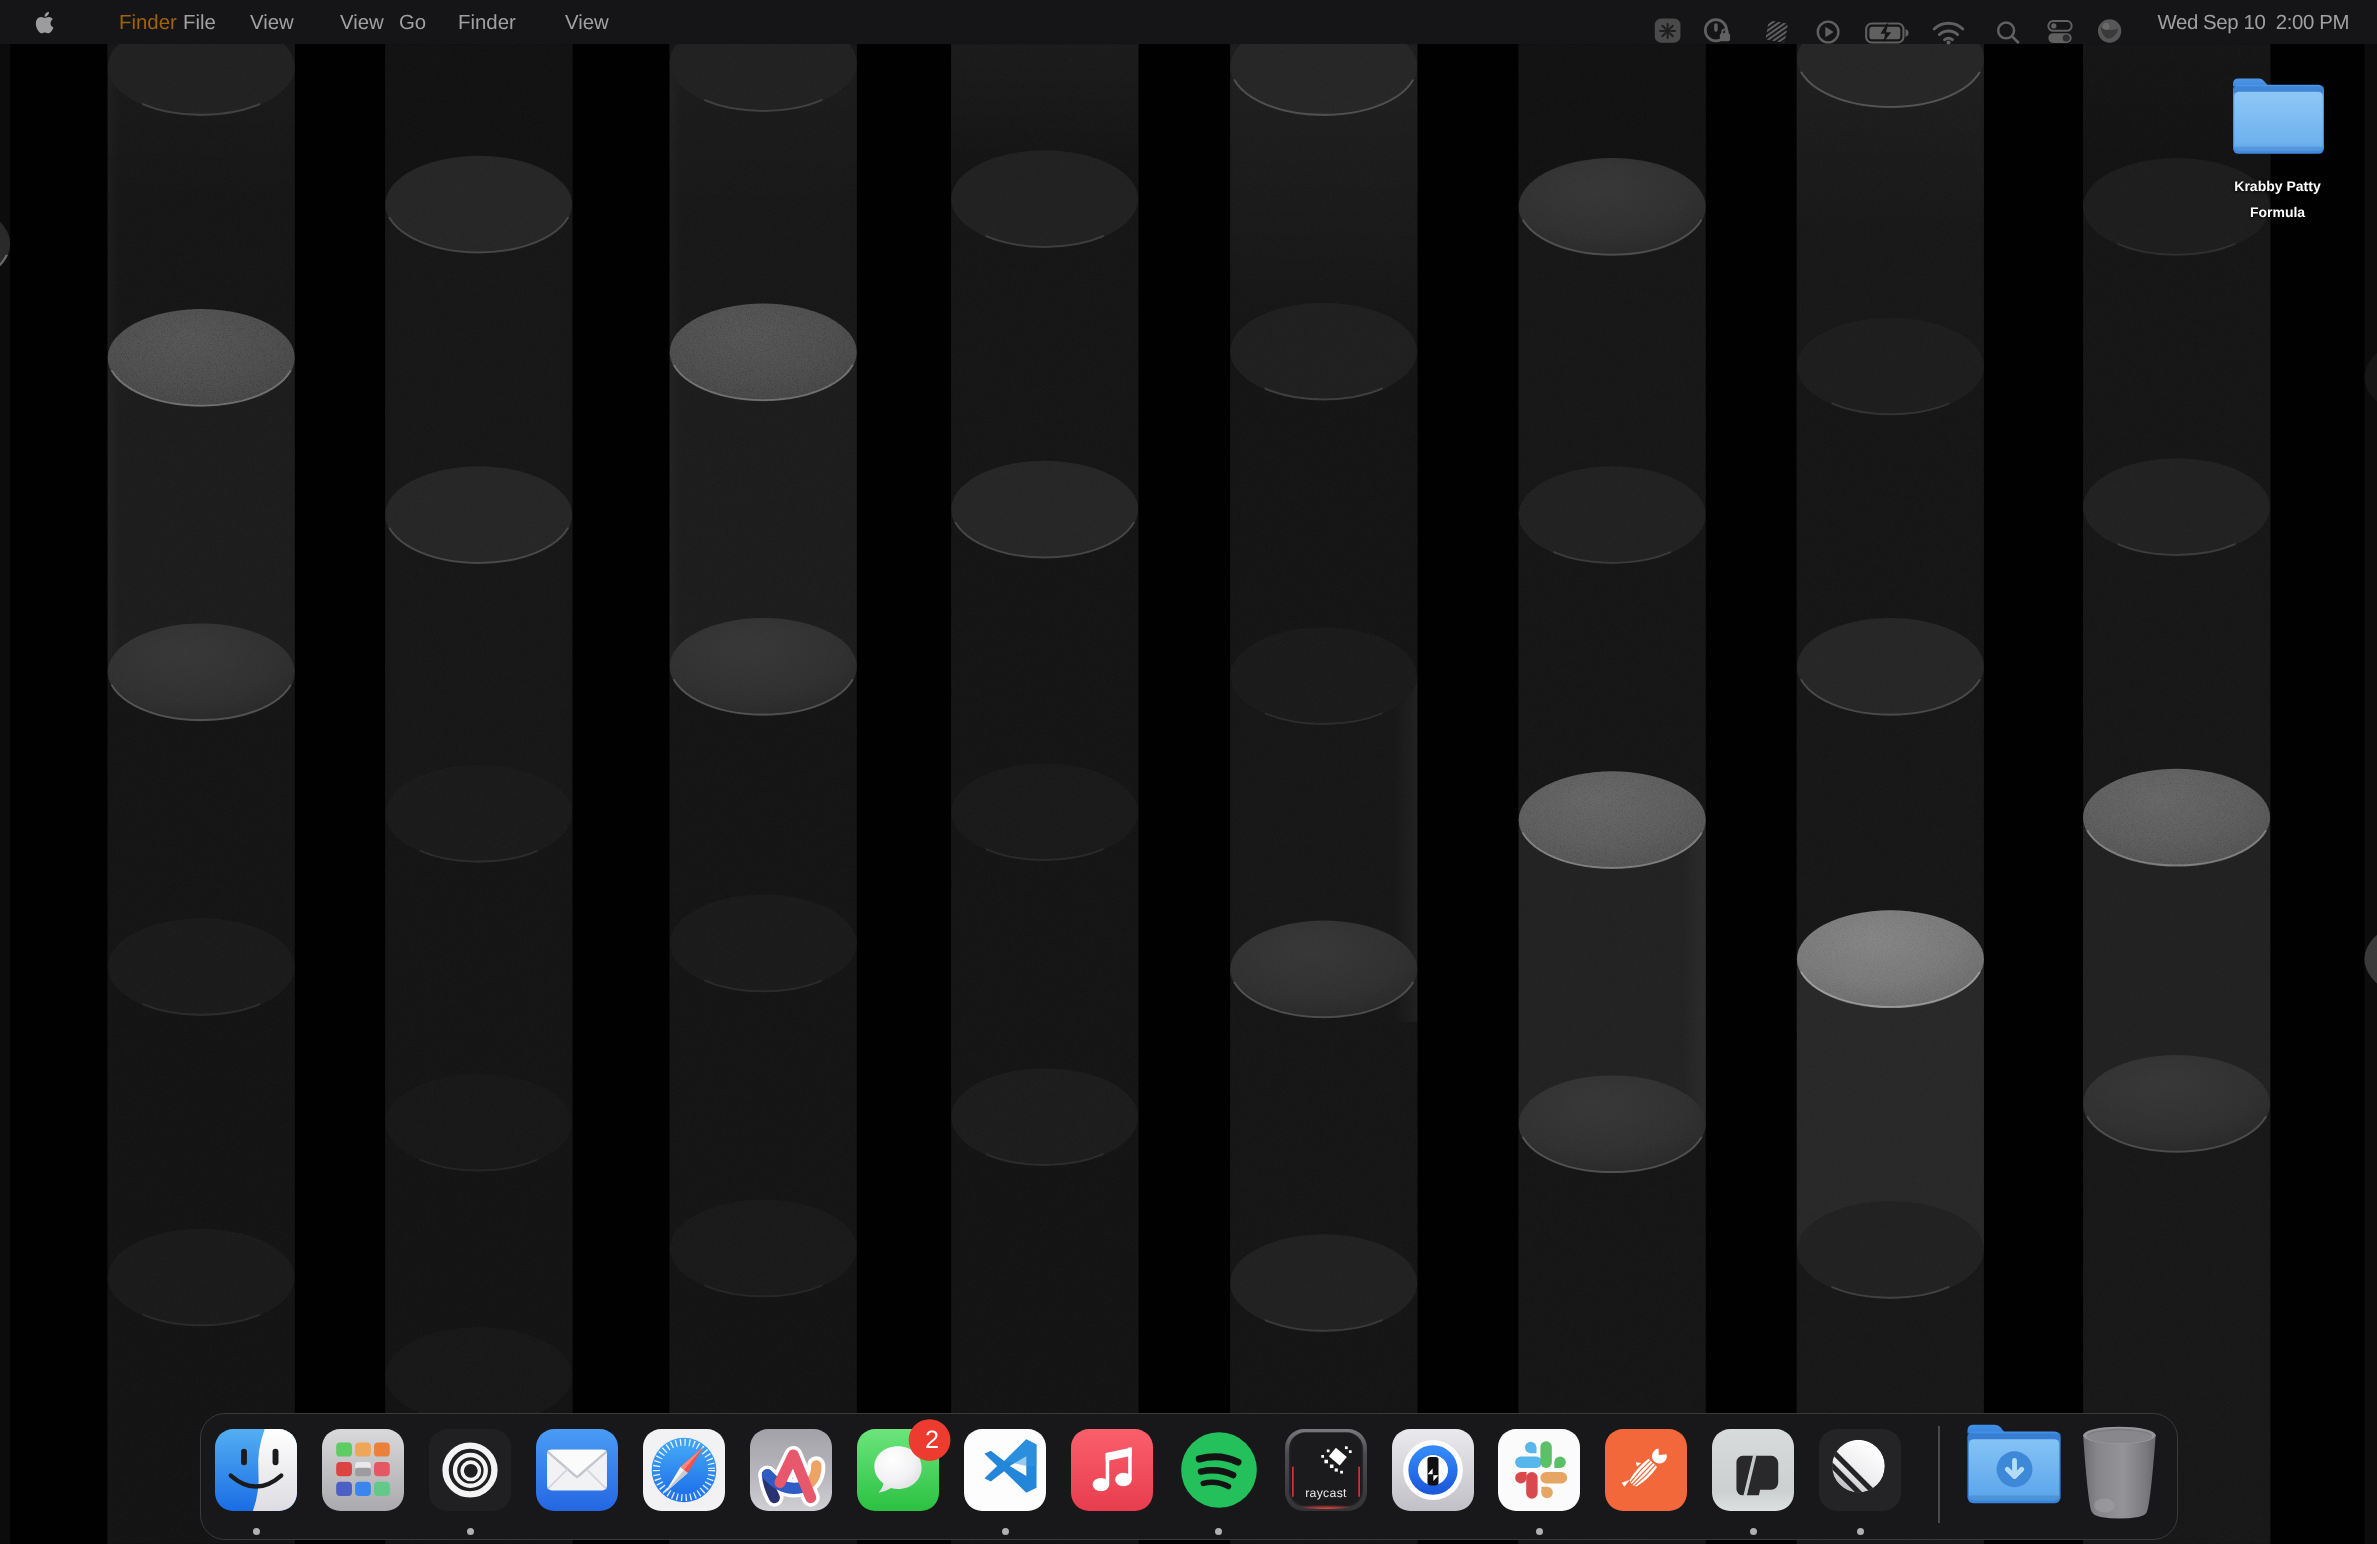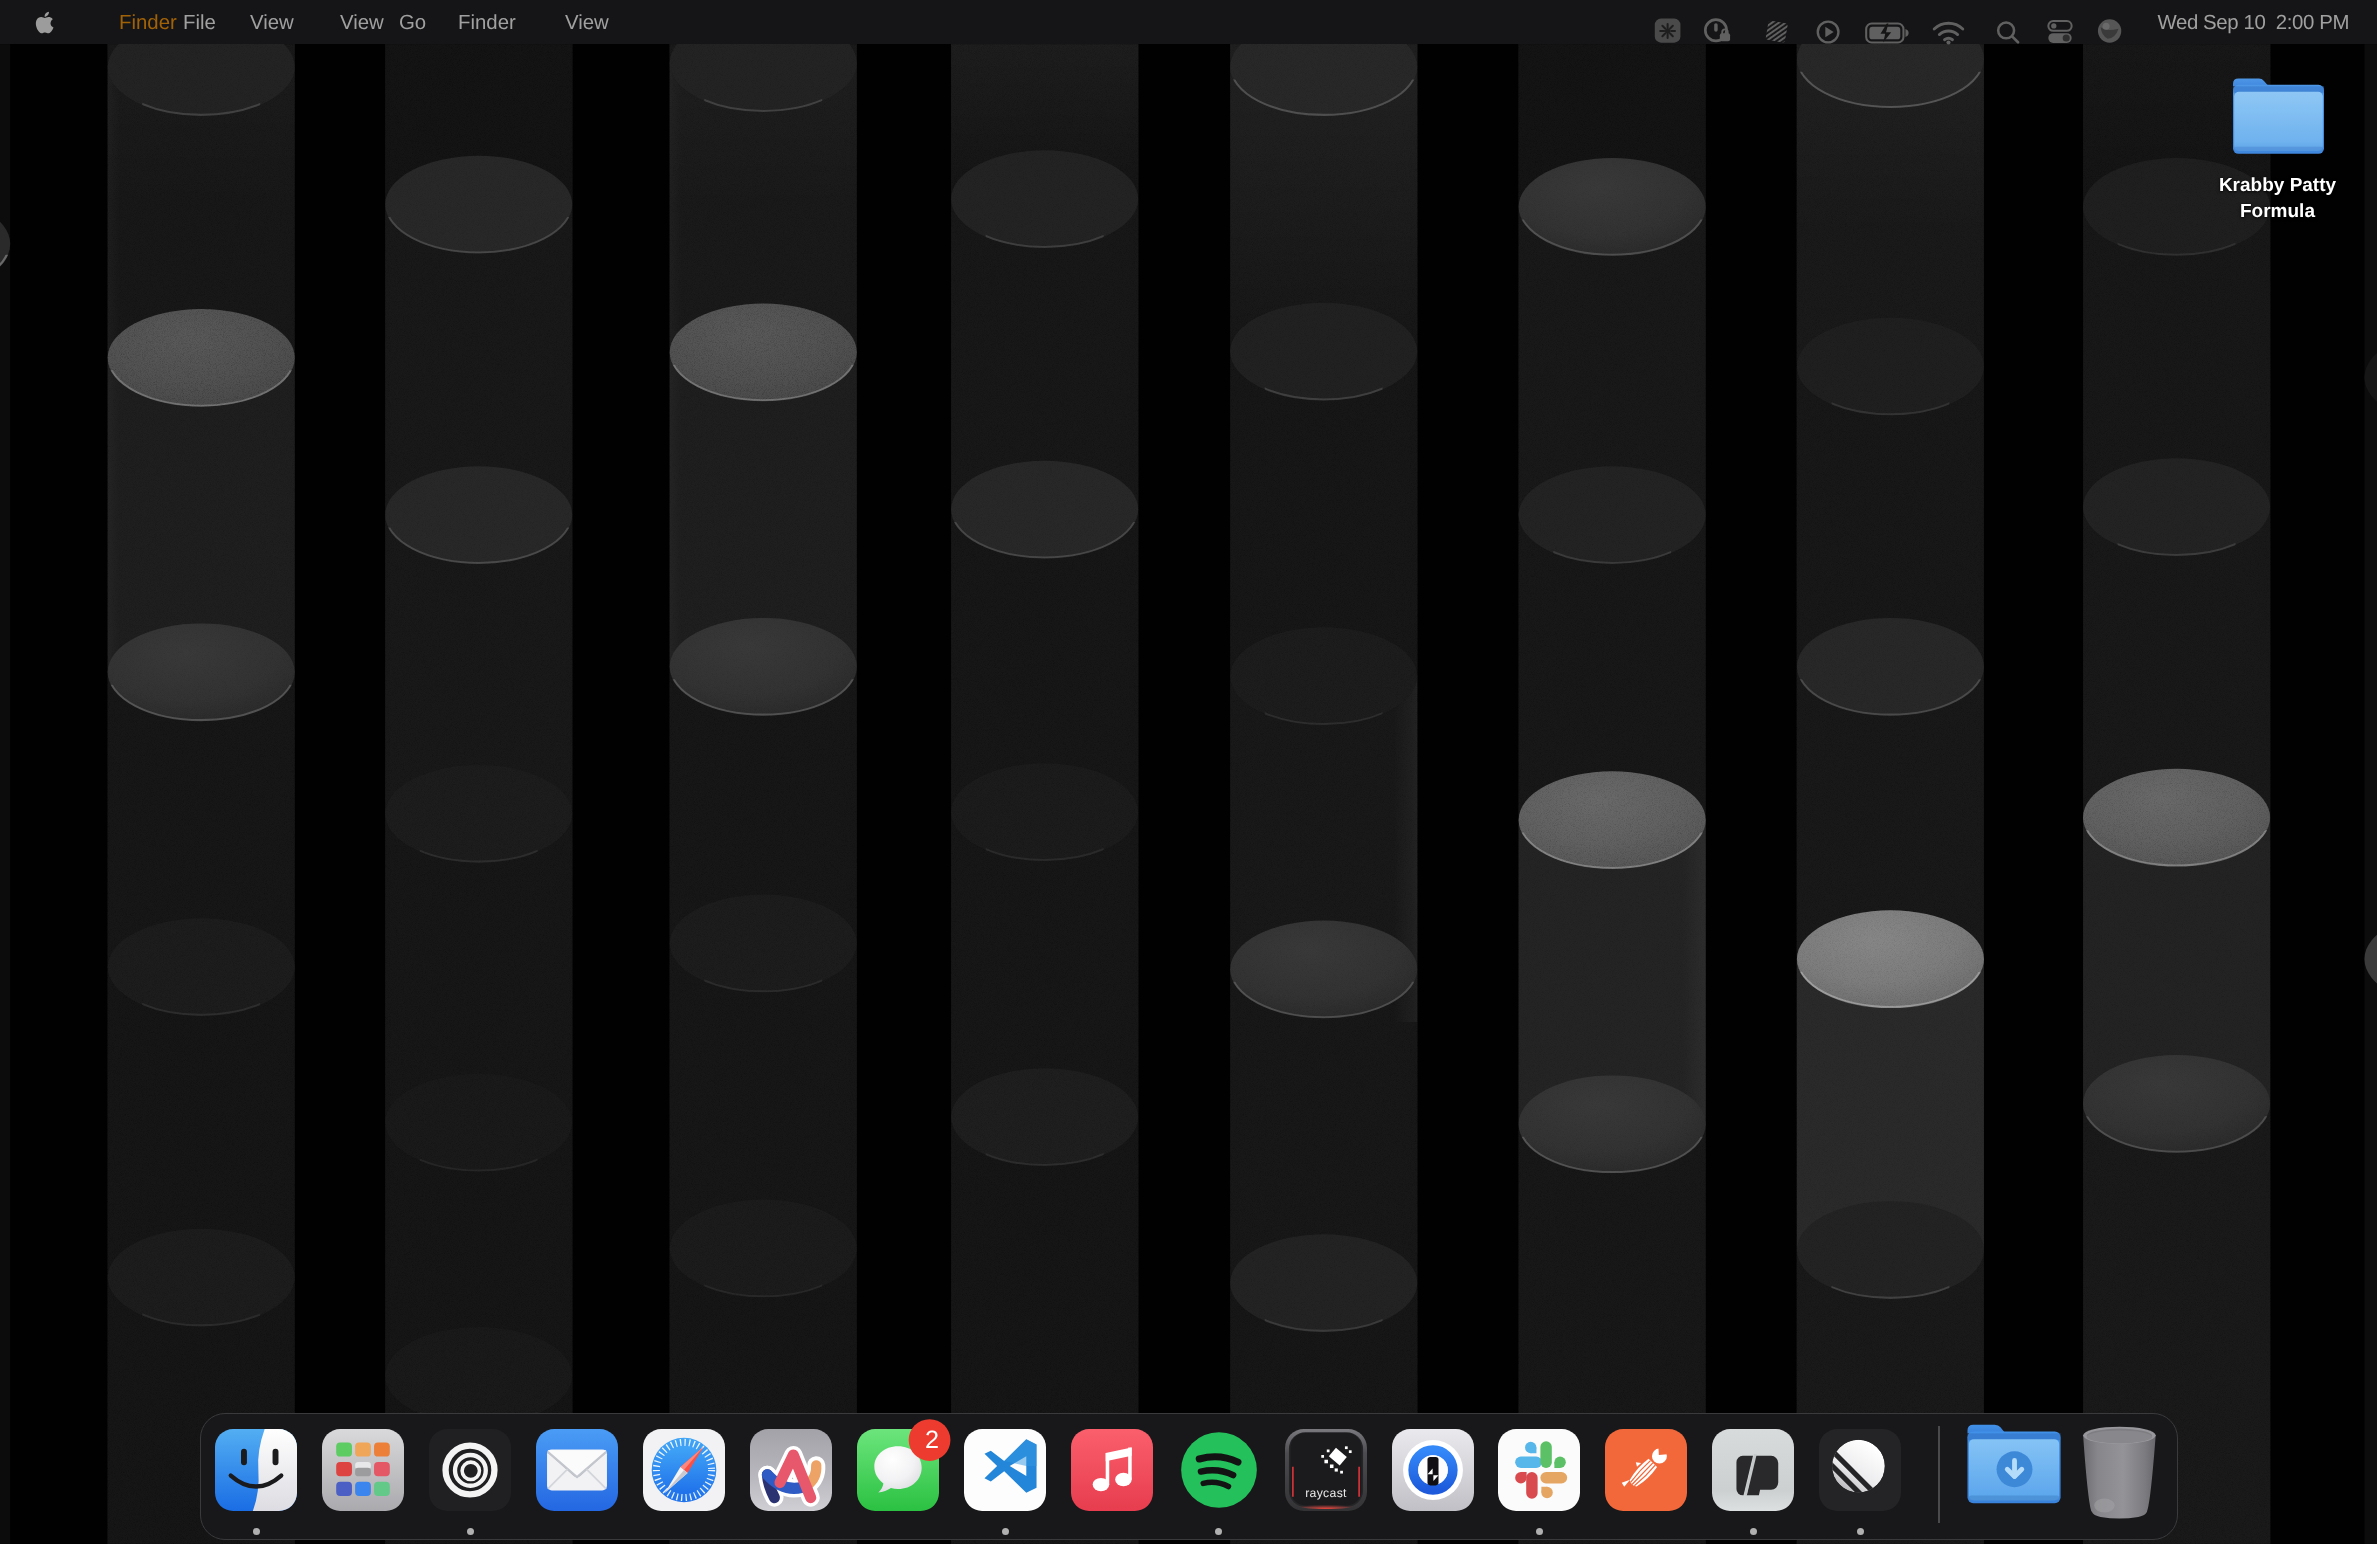--- a/index.html
+++ b/index.html
@@ -6,21 +6,21 @@
   #menubar{position:absolute;left:0;top:0;width:2377px;height:44px;background:#151517;}
   .mi{position:absolute;top:0;height:44px;transform:translateZ(0);line-height:46px;color:#a0a0a0;font-size:20.4px;white-space:nowrap;}
   .mb{font-weight:normal;color:#a16207;margin-left:32px;}
   #dock{position:absolute;left:200px;top:1413px;width:1978px;height:127px;background:#18181a;
     border:1.6px solid #3a3a3d;border-radius:25px;box-sizing:border-box;}
   .di{position:absolute;top:1429px;width:82px;height:82px;overflow:visible;transform:translateZ(0);}
   .dot{position:absolute;top:1528px;width:7px;height:7px;border-radius:50%;background:#b0b0b0;}
   #divider{position:absolute;left:1938px;top:1426px;width:2.4px;height:97px;background:#4a4a4c;}
   #deskfolder{position:absolute;left:2233px;top:76px;width:91px;height:78px;}
   #desklabel{position:absolute;left:2179px;top:173px;transform:translateZ(0);width:197px;text-align:center;color:#fff;
-    font-size:19px;font-weight:bold;line-height:26px;text-shadow:0 0.8px 3.1px rgba(0,0,0,0.9),0 0 1.6px rgba(0,0,0,0.8);}
+    font-size:14px;font-weight:bold;line-height:26px;text-shadow:0 0.8px 3.1px rgba(0,0,0,0.9),0 0 1.6px rgba(0,0,0,0.8);}
   svg text{font-family:"Liberation Sans",sans-serif;-webkit-font-smoothing:antialiased;text-rendering:geometricPrecision;}
 </style></head>
 <body>
 <svg id="wall" width="2377" height="1544" viewBox="0 0 3024 1964">
 <defs>
   <radialGradient id="eg" cx="40%" cy="35%" r="85%">
     <stop offset="0" stop-color="#ffffff"></stop>
         <stop offset="1" stop-color="#9a9a9a"></stop>
   </radialGradient>
   <radialGradient id="egA" cx="42%" cy="30%" r="80%">

